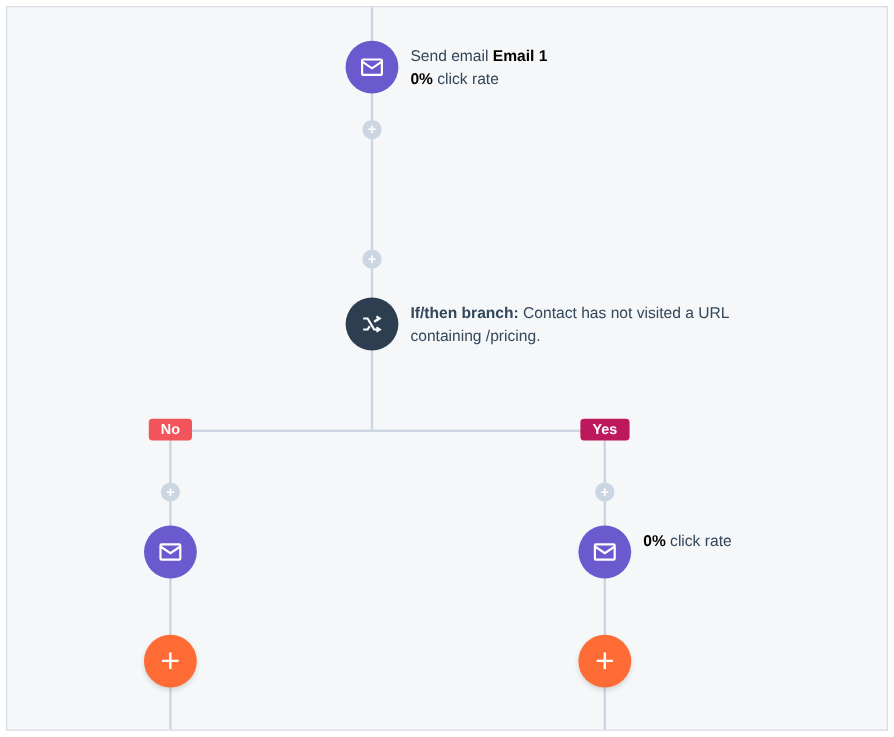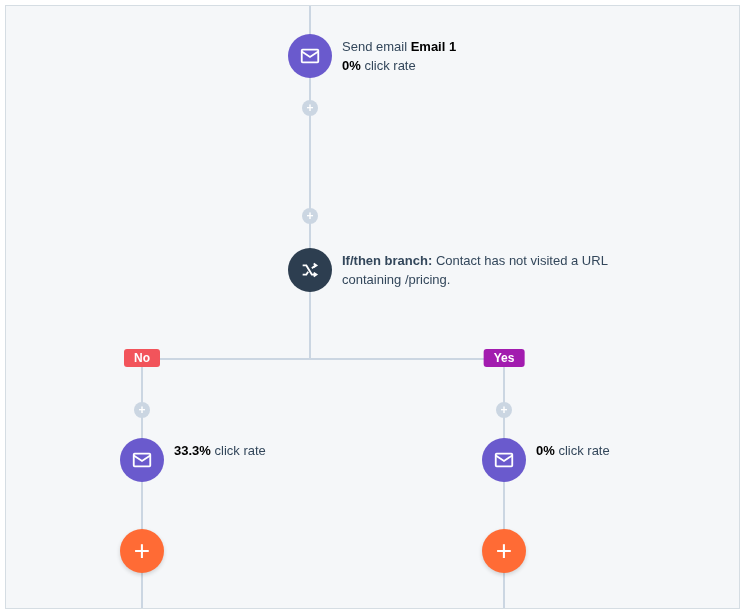--- a/index.html
+++ b/index.html
@@ -66,21 +66,21 @@
     .badge {
       position: absolute;
       padding: 2px 10px;
       border-radius: 3px;
       color: #fff;
       font-size: 12px;
       font-weight: 600;
       transform: translate(-50%, -50%);
     }
     .badge-no { background: #f2545b; }
-    .badge-yes { background: #a21caf; }
+    .badge-yes { background: #be185d; }
     .add-circle {
       position: absolute;
       width: 44px;
       height: 44px;
       border-radius: 50%;
       background: #ff6b35;
       color: #fff;
       display: flex;
       align-items: center;
       justify-content: center;
@@ -143,21 +143,20 @@
   <div class="badge badge-yes" style="left:498px; top:352px;">Yes</div>
 
   <div class="node" style="left:114px; top:432px;">
     <div class="icon-circle icon-purple">
       <svg viewBox="0 0 24 24" fill="none" stroke="currentColor" stroke-width="2">
           <rect x="3" y="5" width="18" height="14" rx="1"></rect>
           <path d="M3 7l9 6 9-6"></path>
         </svg>
     </div>
     <div class="node-text">
-      <div class="stat-line"><span class="teal">33.3%</span><span> click rate</span></div>
     </div>
   </div>
 
   <div class="node" style="left:476px; top:432px;">
     <div class="icon-circle icon-purple">
       <svg viewBox="0 0 24 24" fill="none" stroke="currentColor" stroke-width="2">
           <rect x="3" y="5" width="18" height="14" rx="1"></rect>
           <path d="M3 7l9 6 9-6"></path>
         </svg>
     </div>

